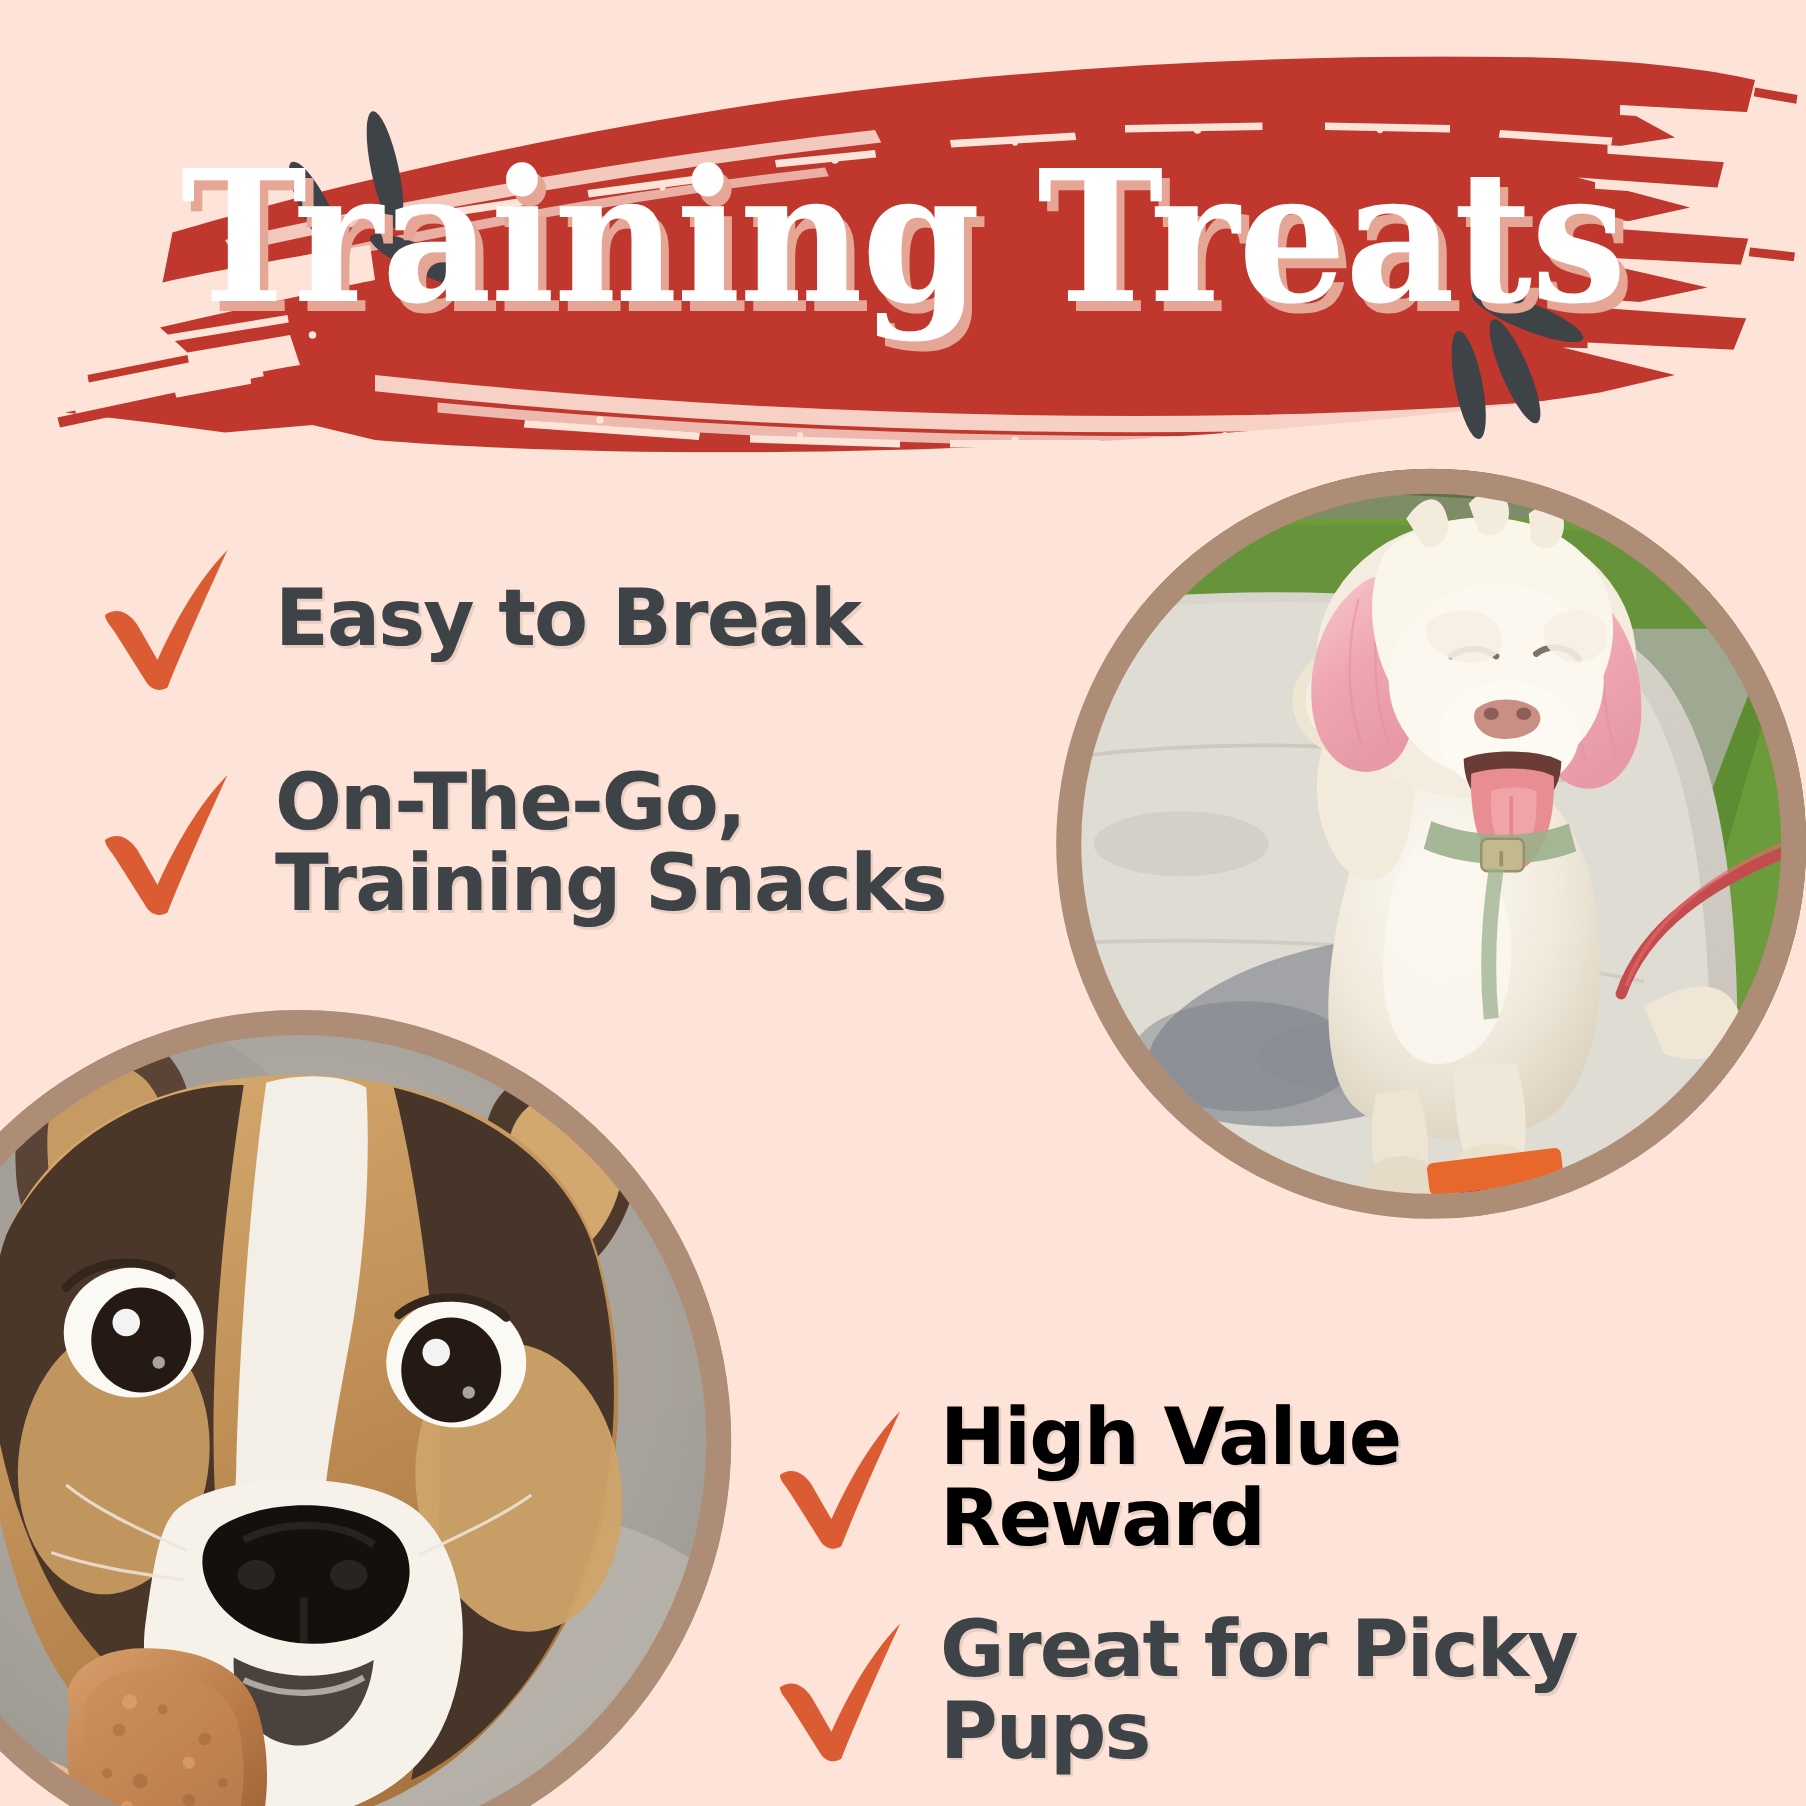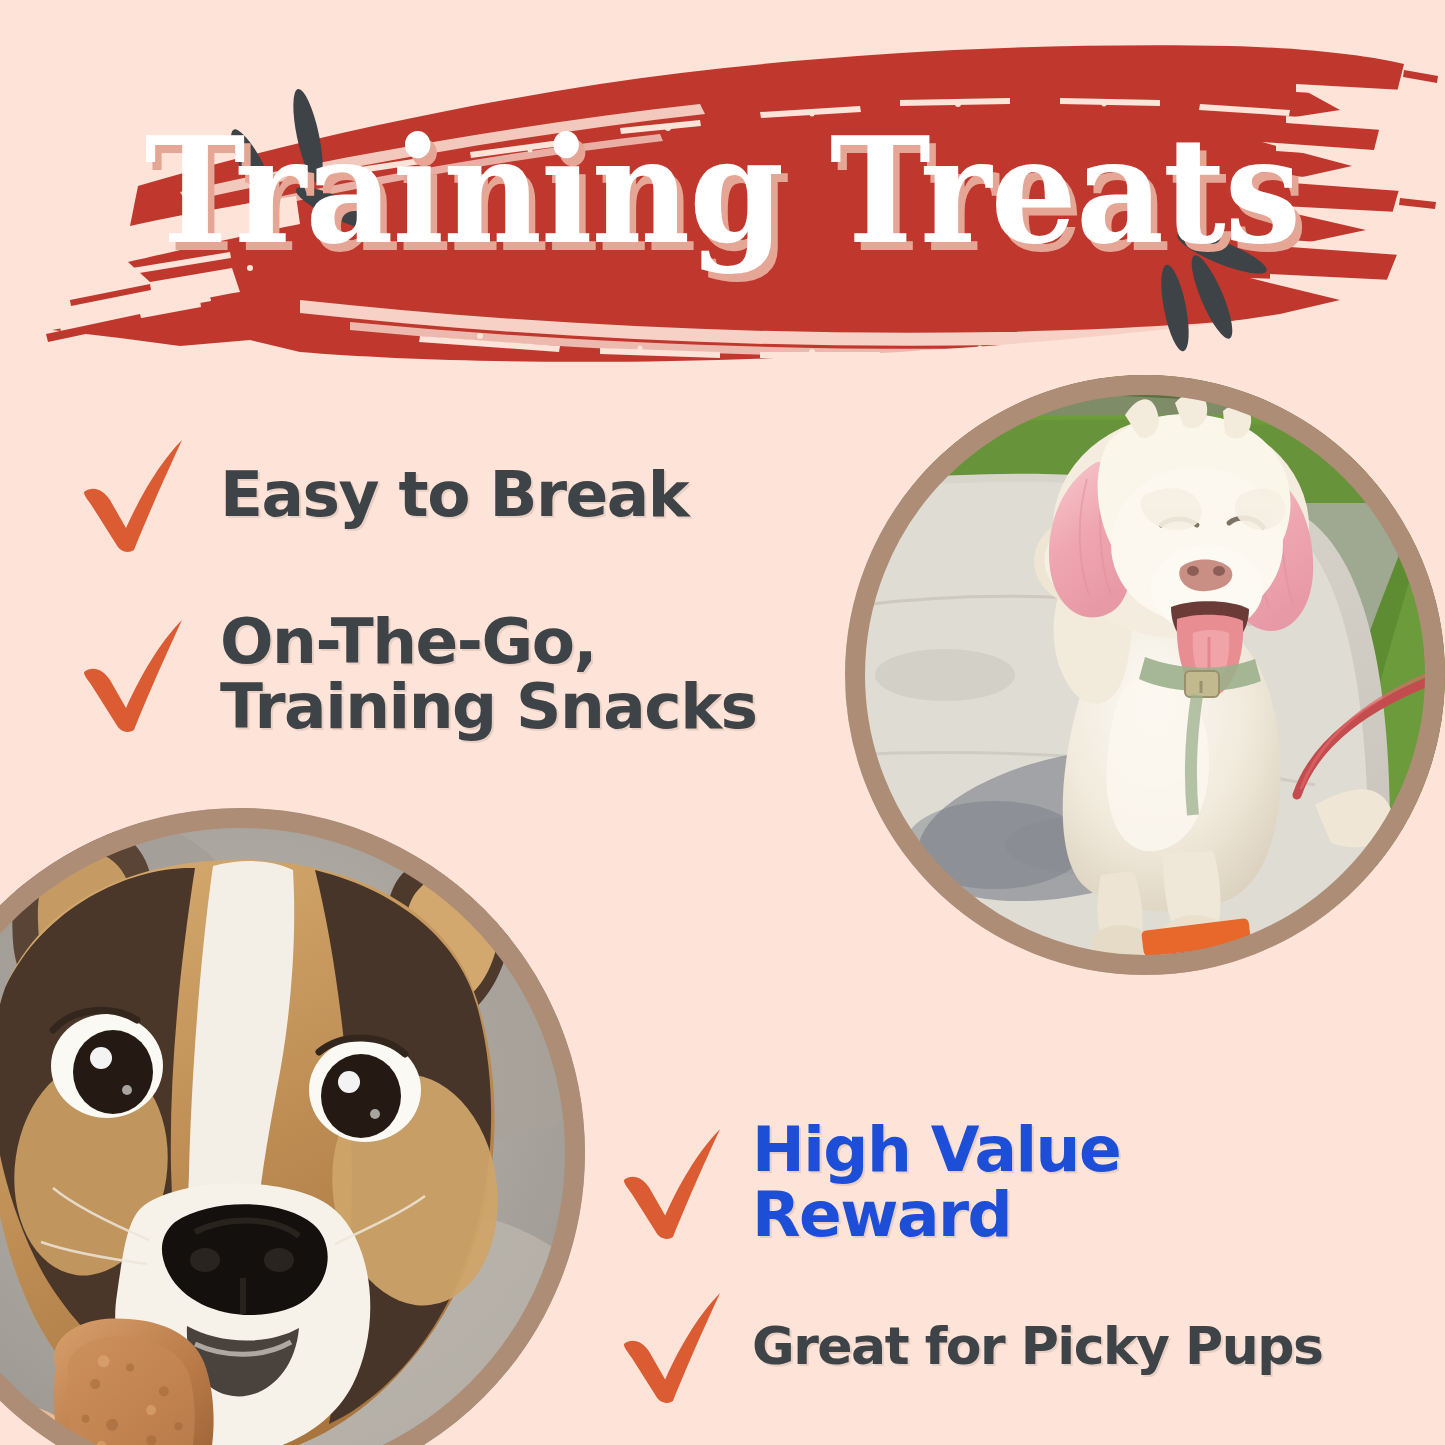--- a/index.html
+++ b/index.html
@@ -43,21 +43,21 @@
     text-shadow:2px 2px 0 rgba(180,150,140,.28);
   }
 
   #feat-1{left:78px;  top:436px;  }
   #feat-1 .feat-txt{font-size:63px;margin-left:32px;}
   #feat-2{left:78px;  top:610px;  }
   #feat-2 .feat-txt{font-size:63px;margin-left:32px;}
   #feat-3{left:618px; top:1118px; }
   #feat-3 .feat-txt{font-size:63px;margin-left:26px;}
   #feat-4{left:618px; top:1288px; }
-  #feat-4 .feat-txt{font-size:52px;margin-left:26px;}
+  #feat-4 .feat-txt{font-size:63px;margin-left:26px;}
 
   
   .photo{position:absolute;border-radius:50%;overflow:hidden;}
   .ring{position:absolute;border-radius:50%;border:20px solid #AE8D77;box-sizing:border-box;pointer-events:none;}
 
   #photo-dog-waving{left:845px;top:375px;width:600px;height:600px;}
   #ring-dog-waving {left:845px;top:375px;width:600px;height:600px;}
   #photo-puppy-treat{left:-105px;top:808px;width:690px;height:690px;}
   #ring-puppy-treat {left:-105px;top:808px;width:690px;height:690px;}
 </style>
@@ -470,21 +470,21 @@
       <div>On-The-Go,</div>
       <div>Training Snacks</div>
     </div>
   </div>
 
   <div class="feat" id="feat-3">
     <svg class="check" width="108" height="118" viewBox="0 0 110 118">
       <path d="M6,56 C14,50 24,52 32,64 L48,92 C66,52 86,22 104,4
                C92,30 72,74 56,114 C50,118 42,116 38,108 L14,70 C10,64 6,60 6,56 Z" fill="#DB5B33"></path>
     </svg>
-    <div class="feat-txt" style="color: #1d4ed8;"><span>High Value Reward</span></div>
+    <div class="feat-txt" style="color: #000000;"><span>High Value Reward</span></div>
   </div>
 
   <div class="feat" id="feat-4">
     <svg class="check" width="108" height="118" viewBox="0 0 110 118">
       <path d="M6,56 C14,50 24,52 32,64 L48,92 C66,52 86,22 104,4
                C92,30 72,74 56,114 C50,118 42,116 38,108 L14,70 C10,64 6,60 6,56 Z" fill="#DB5B33"></path>
     </svg>
     <div class="feat-txt" style="color: rgb(62, 67, 71);"><span>Great for Picky Pups</span></div>
   </div>
 

